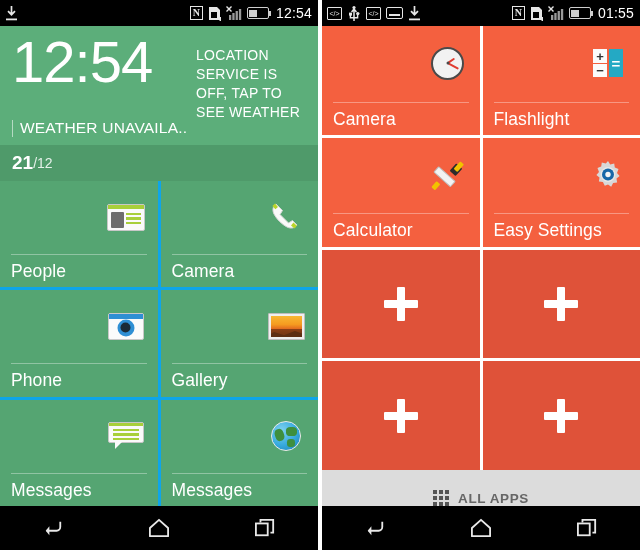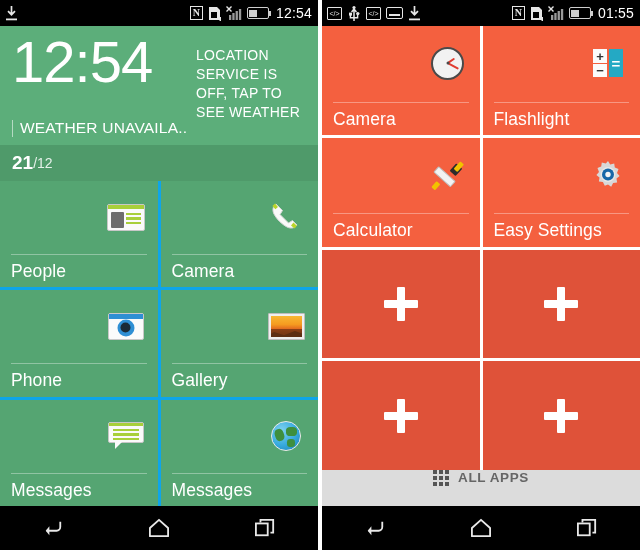--- a/index.html
+++ b/index.html
@@ -63,21 +63,21 @@
   .tile-icon { position: absolute; right: 12px; top: 50%; transform: translateY(-100%);
                width: 40px; height: 34px; display:flex; align-items:center; justify-content:center; }
   .tile-rule { height:1px; background: rgba(255,255,255,.35); margin-bottom: 7px; }
   .tile-label { font-size: 17.5px; color:#fff; letter-spacing: .1px; line-height:1.1; }
   .plus { width: 34px; height: 34px; position: relative; }
   .plus:before, .plus:after { content:""; position:absolute; background:#fff; border-radius:1px; }
   .plus:before { left: 0; right: 0; top: 13px; height: 8px; }
   .plus:after { top: 0; bottom: 0; left: 13px; width: 8px; }
 
   
-  .allapps { flex: 0 0 36px; background: #dcdcdc; display:flex; align-items:flex-start; justify-content:center; gap:9px; }
+  .allapps { flex: 0 0 36px; background: #dcdcdc; display:flex; align-items:flex-end; justify-content:center; gap:9px; }
   .dots { display:grid; grid-template-columns: repeat(3, 4px); grid-template-rows: repeat(3, 4px); gap:2px; }
   .dots i { background:#555; display:block; width:4px; height:4px; }
   .allapps-label { font-size: 13.5px; font-weight: bold; color:#666; letter-spacing: .6px; }
 
   
   .navbar { flex: 0 0 44px; background:#000; display:flex; align-items:center; }
   .navbtn { flex:1; display:flex; align-items:center; justify-content:center; height:100%; }
 
   
   .i-people { width: 38px; height: 27px; background:#fafafa; border:1px solid #c8c8c8; border-radius:2px;

